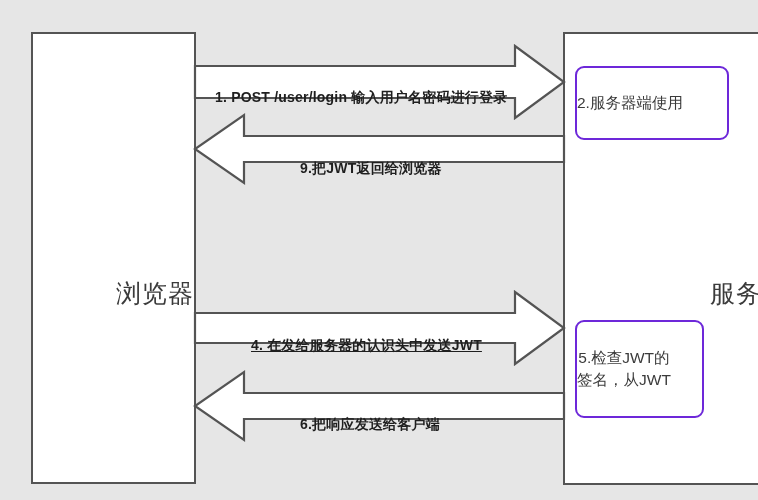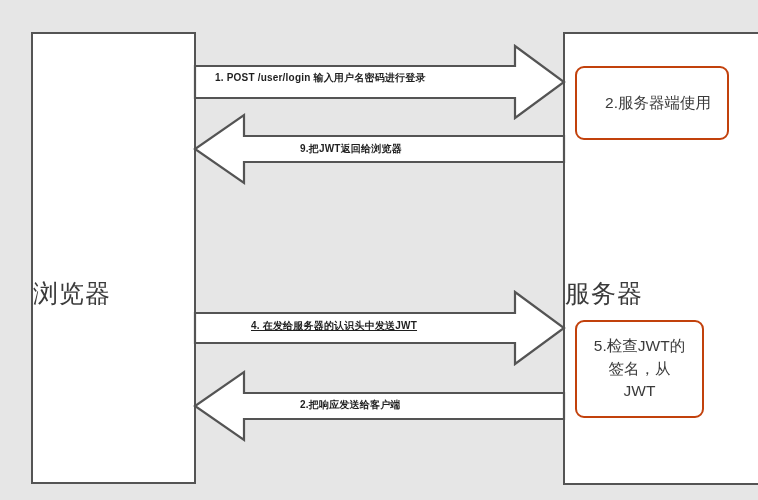--- a/index.html
+++ b/index.html
@@ -34,43 +34,43 @@
   #server-lane {
     left: 563px;
     top: 32px;
     width: 227px;
     height: 453px;
   }
   .lane-label {
     position: absolute;
     left: 0;
     right: 0;
-    text-align: left;
+    text-align: right;
     font-size: 25px;
     color: #3b3b3b;
     font-family: "Liberation Sans", "DejaVu Sans", sans-serif;
     letter-spacing: 1px;
   }
   #browser-label { top: 243px; }
   #server-label  { top: 243px; }
 
   .inner-box {
     position: absolute;
     background: #ffffff;
-    border: 2px solid #c2410c;
+    border: 2px solid #6d28d9;
     border-radius: 9px;
     box-sizing: border-box;
     display: flex;
     align-items: center;
-    justify-content: flex-end;
+    justify-content: flex-start;
     text-align: center;
     color: #3b3b3b;
     font-size: 15.5px;
     line-height: 1.45;
-    padding: 4px 16px;
+    padding: 4px 0;
     font-family: "Liberation Sans", "DejaVu Sans", sans-serif;
   }
   #step2-box {
     left: 575px;
     top: 66px;
     width: 154px;
     height: 74px;
   }
   #step5-box {
     left: 575px;
@@ -83,24 +83,25 @@
     position: absolute;
   }
   .arrow-wrap svg {
     display: block;
     overflow: visible;
   }
   .arrow-label {
     position: absolute;
     white-space: nowrap;
     font-weight: bold;
-    font-size: 10px;
+    font-size: 14px;
     color: #1f1f1f;
     font-family: "Liberation Sans", "DejaVu Sans", sans-serif;
     letter-spacing: 0.2px;
+    margin-top: 18px;
   }
 
   
   #arrow1 { left: 195px; top: 46px; }
   #arrow1-label { left: 215px; top: 71px; }
 
   
   #arrow3 { left: 195px; top: 114px; }
   #arrow3-label { left: 300px; top: 142px; }
 
@@ -157,15 +158,15 @@
       <polygon points="0,21 320,21 320,0 369,36 320,72 320,51 0,51" fill="#ffffff" stroke="#545454" stroke-width="2.2" stroke-linejoin="miter"></polygon>
     </svg>
   </div>
   <div class="arrow-label" id="arrow4-label">4. 在发给服务器的认识头中发送JWT</div>
 
   <div class="arrow-wrap" id="arrow6">
     <svg width="370" height="70" viewBox="0 0 370 70">
       <polygon points="369,22 49,22 49,1 0,35 49,69 49,48 369,48" fill="#ffffff" stroke="#545454" stroke-width="2.2" stroke-linejoin="miter"></polygon>
     </svg>
   </div>
-  <div class="arrow-label" id="arrow6-label">2.把响应发送给客户端</div>
+  <div class="arrow-label" id="arrow6-label">6.把响应发送给客户端</div>
 
 </div>
 
 </body></html>

